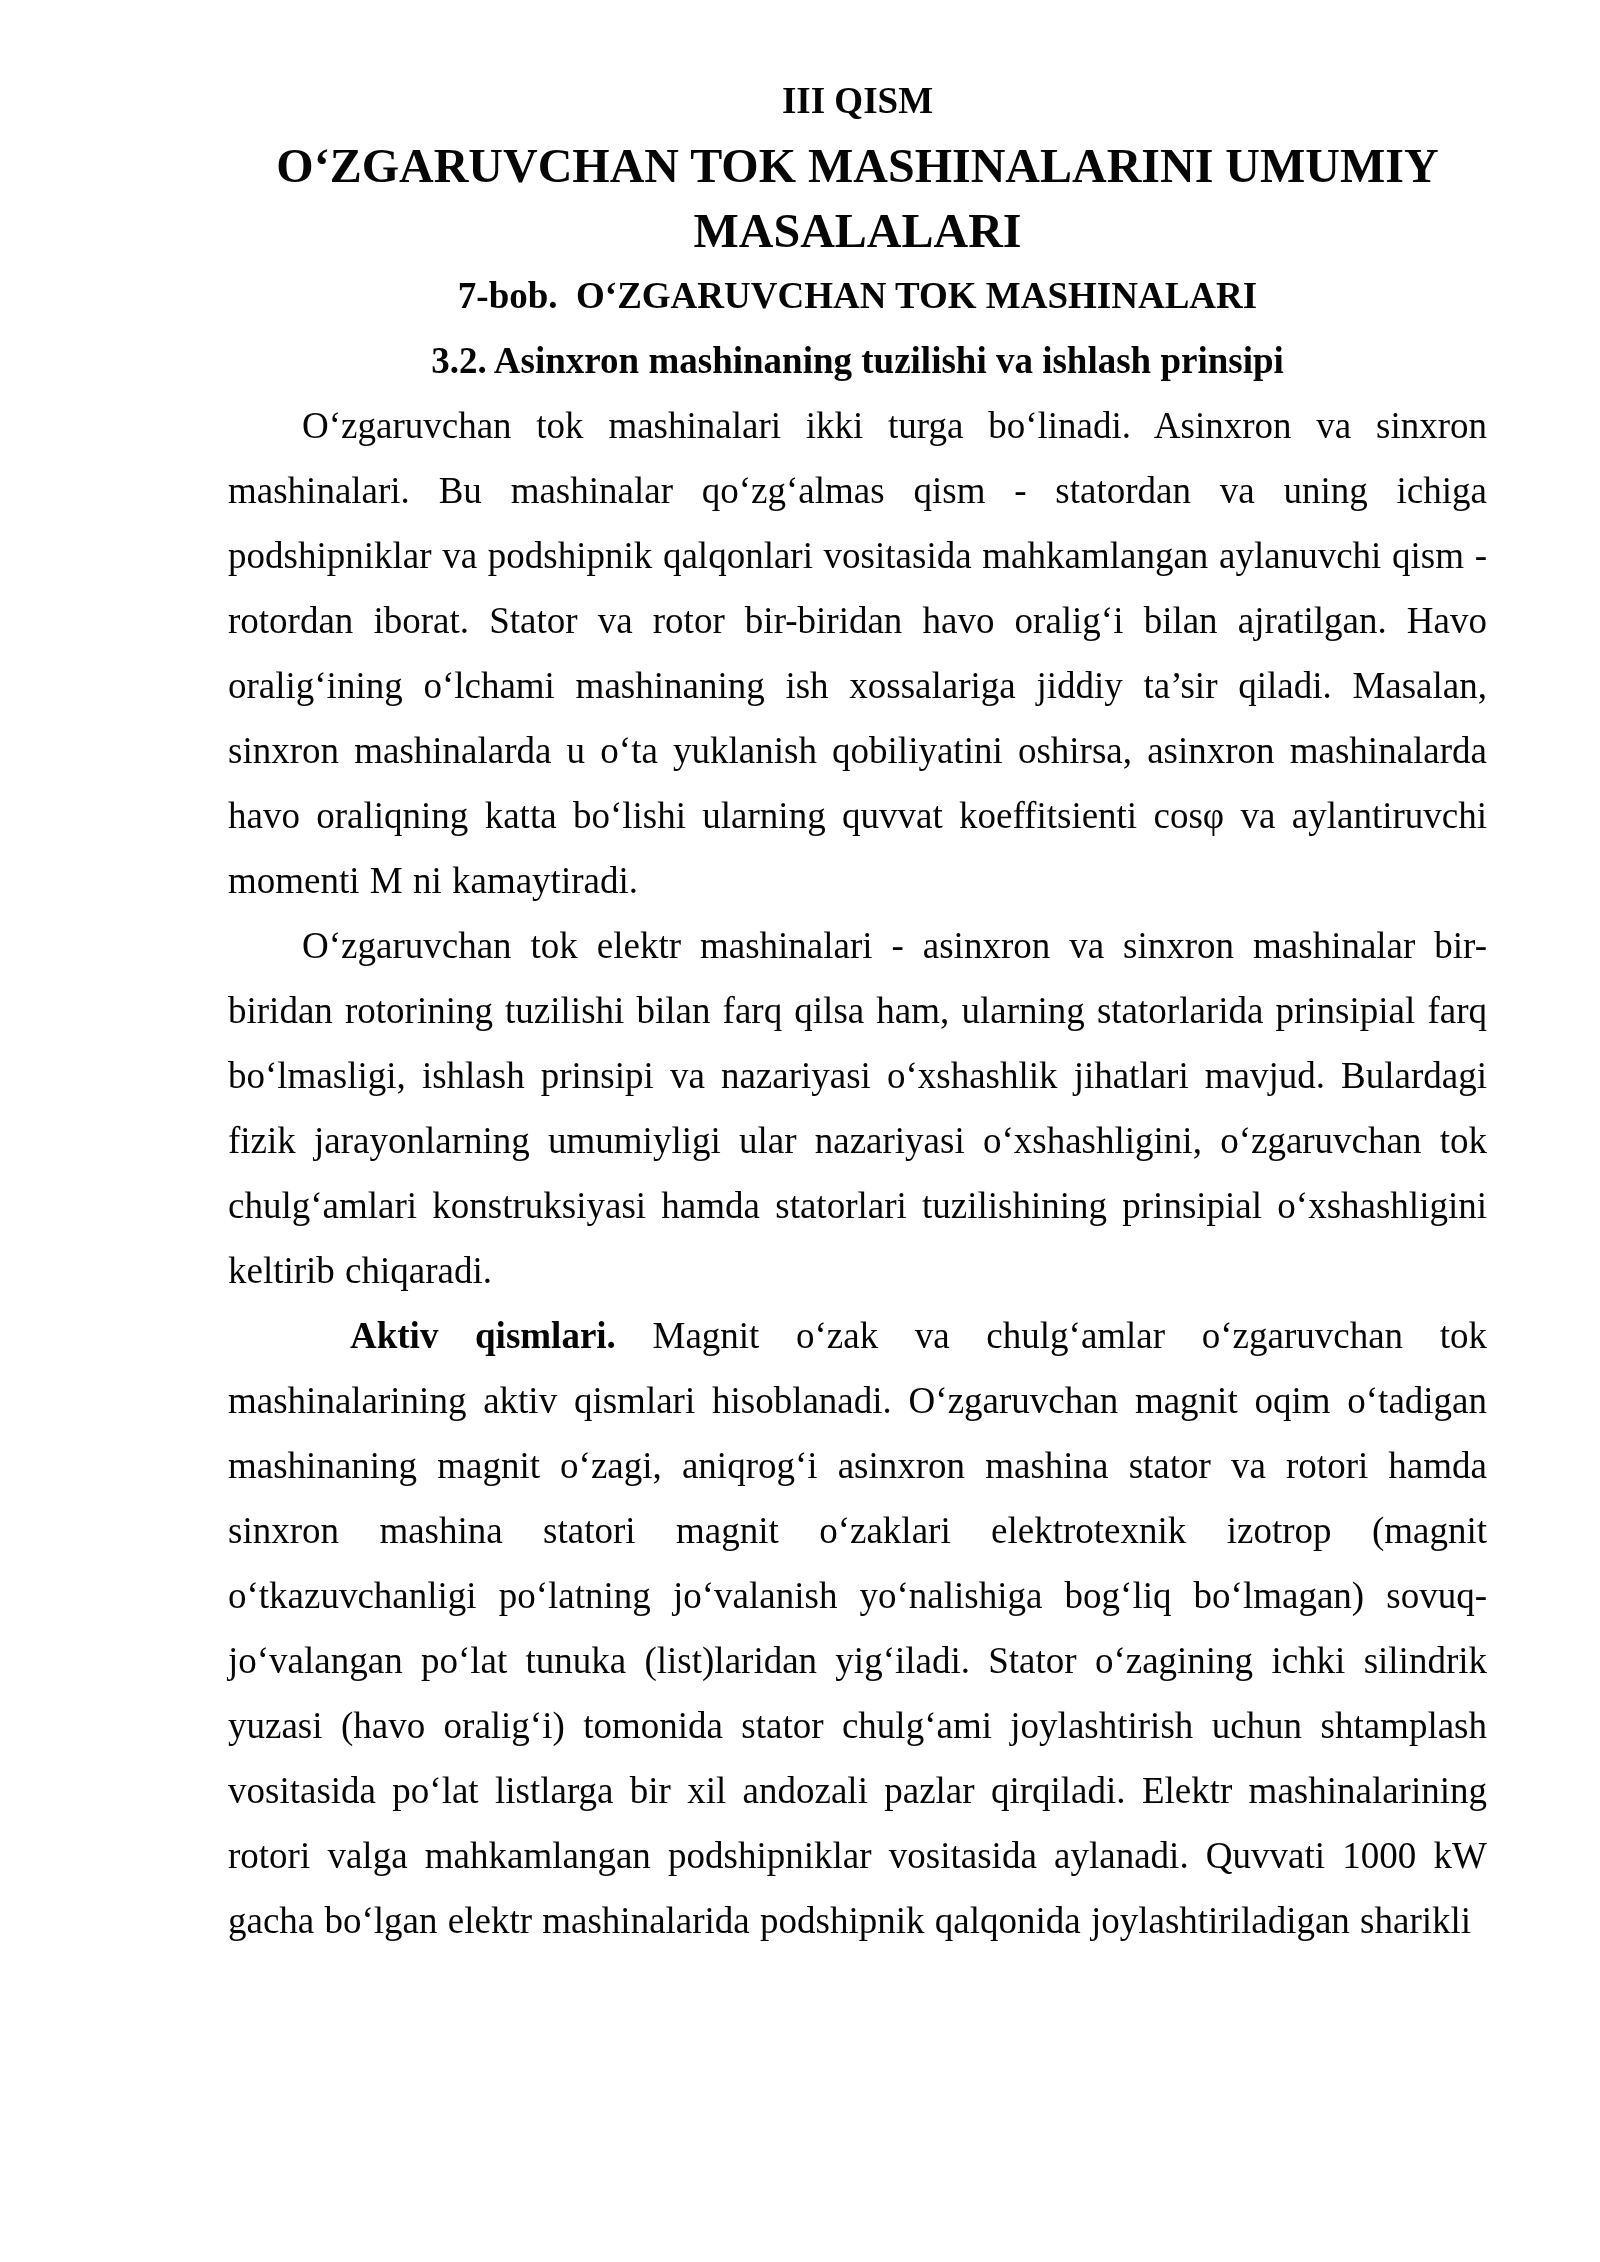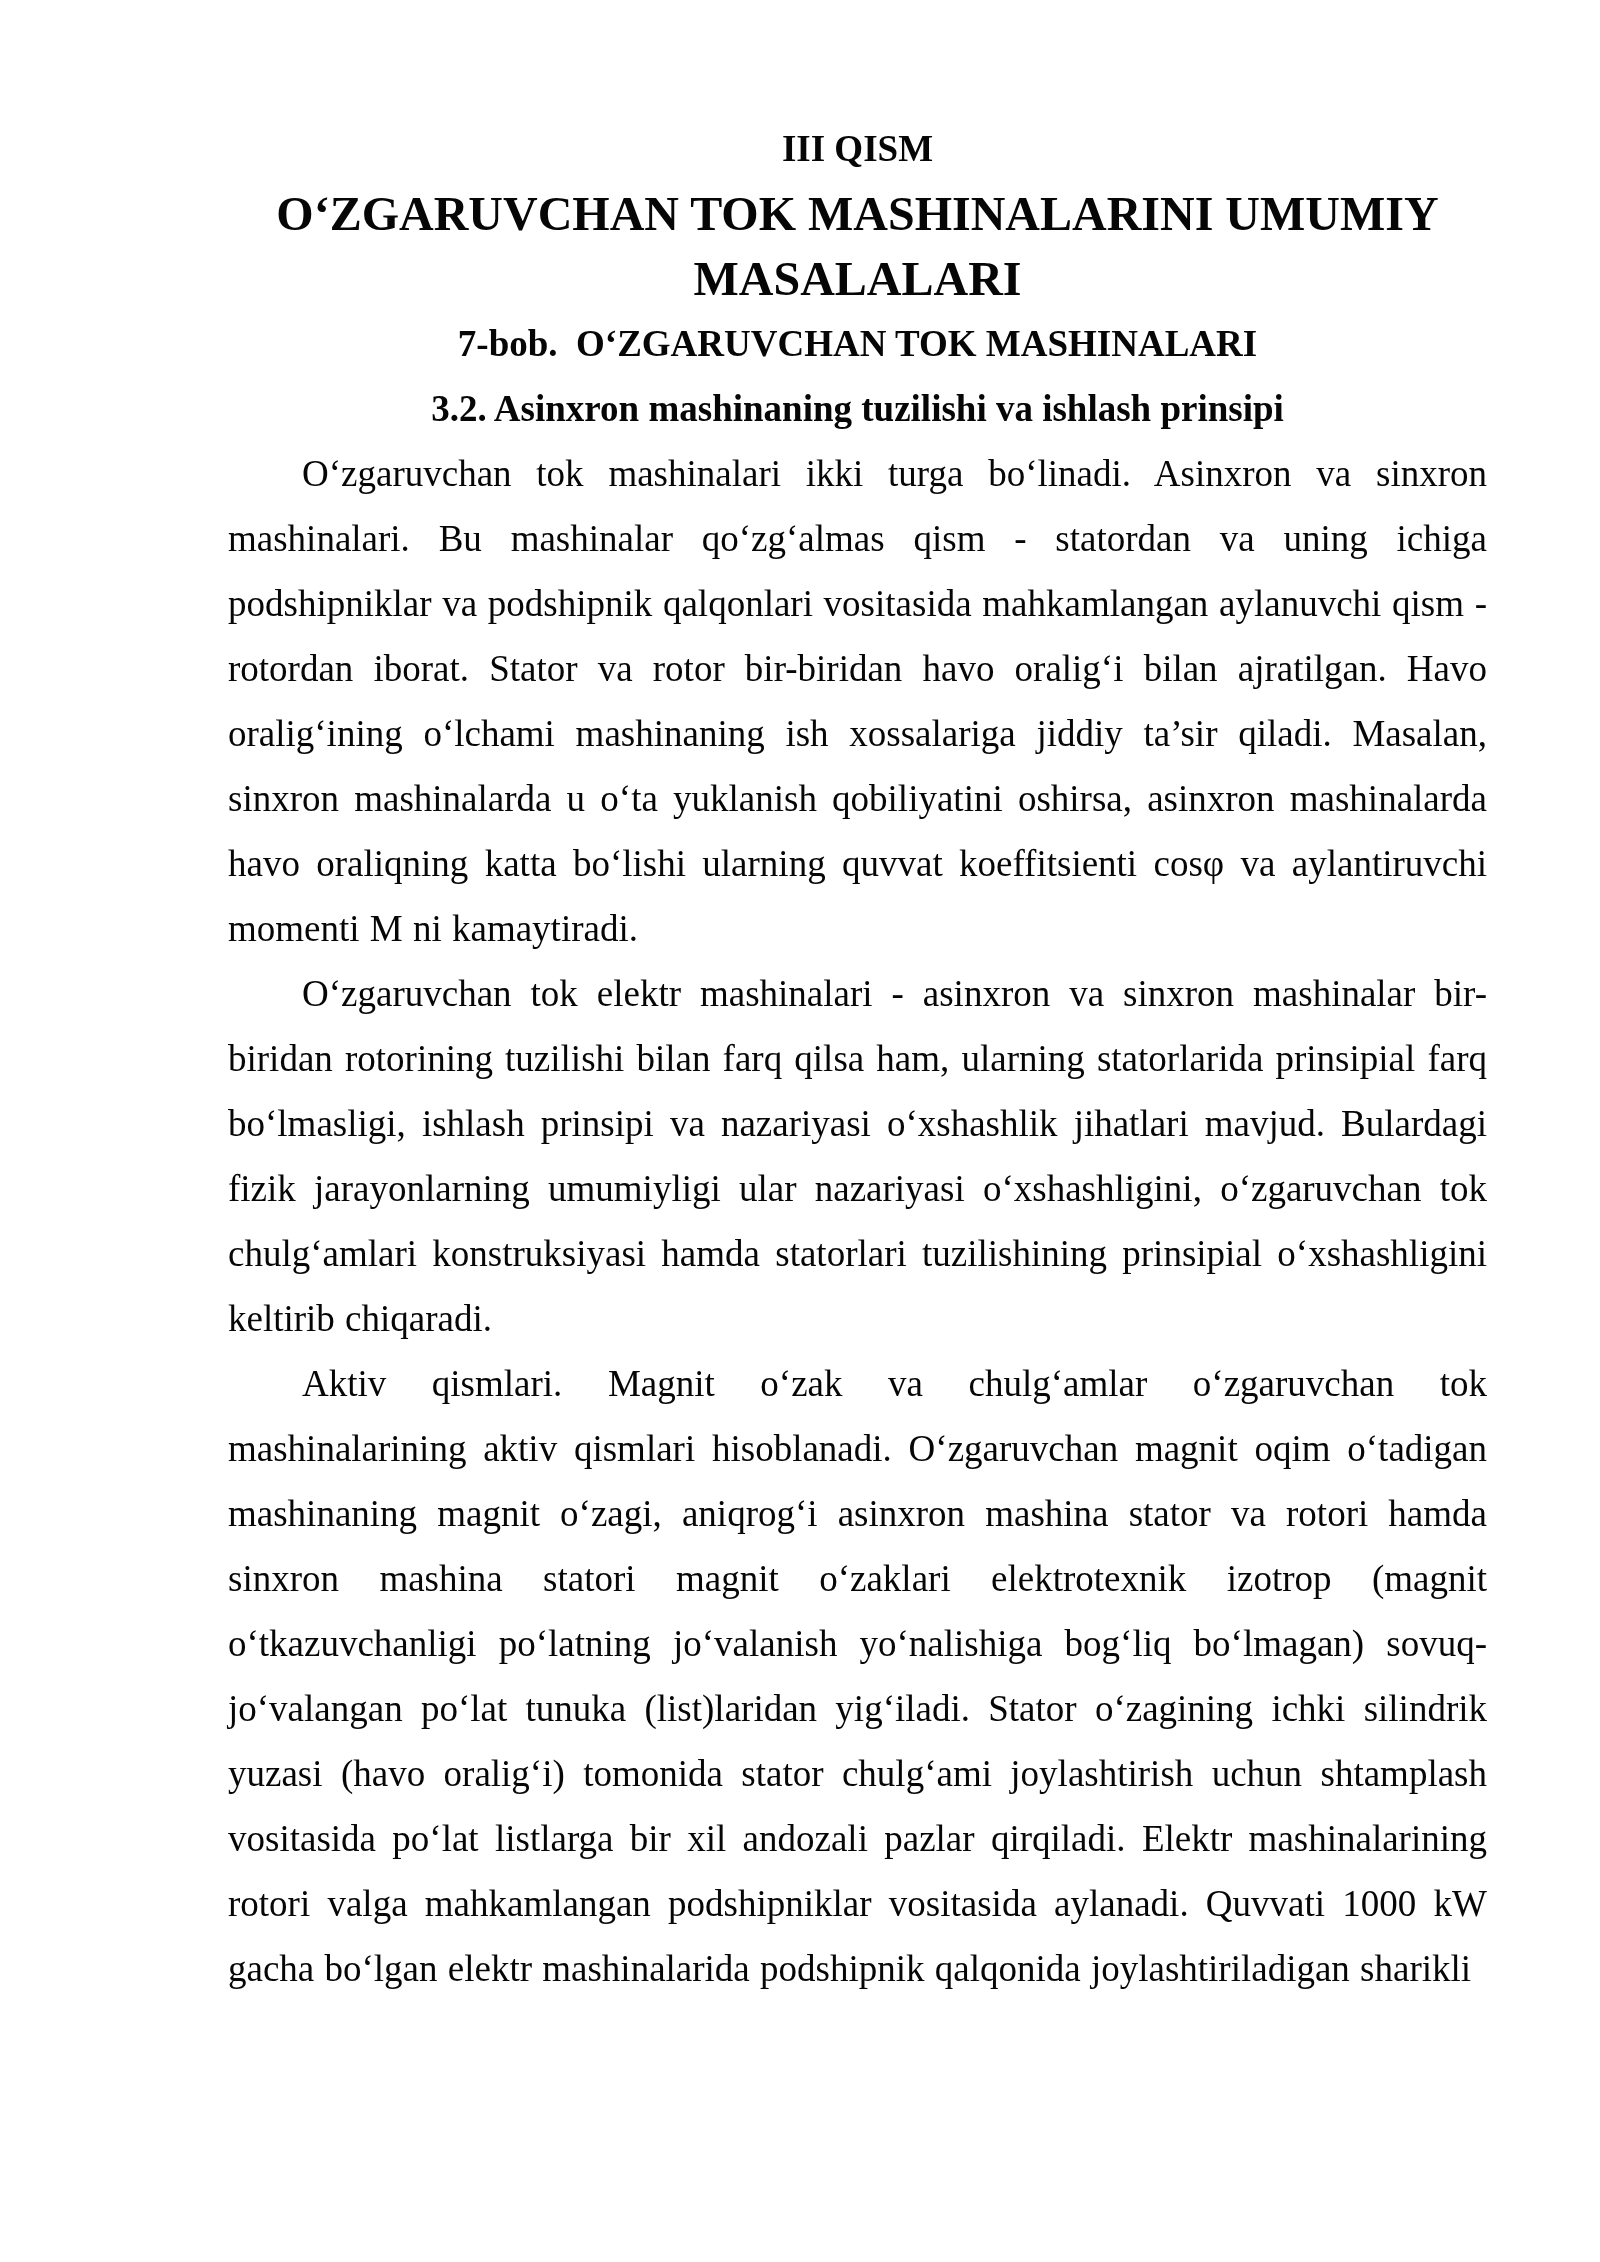--- a/index.html
+++ b/index.html
@@ -10,21 +10,21 @@
   body {
     width: 1600px;
     height: 2262px;
     position: relative;
     overflow: hidden;
   }
   .page {
     box-sizing: border-box;
     width: 1600px;
     height: 2262px;
-    padding: 116px 113px 0 228px;
+    padding: 68px 113px 0 228px;
     background: #ffffff;
     font-family: "Liberation Serif", "DejaVu Serif", serif;
     font-size: 37px;
     line-height: 65px;
     color: #060606;
     overflow: hidden;
   }
   .hd {
     margin: 0;
     font-weight: bold;
@@ -35,21 +35,21 @@
   .hd-part {
     font-size: 48px;
   }
   .para {
     margin: 0;
     text-indent: 74px;
     text-align: justify;
     word-spacing: 1px;
   }
   .it { }
-  .bd { font-weight: normal; }
+  .bd { font-weight: bold; margin-left: 48px; }
 </style>
 </head>
 <body>
 
 <div class="page">
   <div class="hd">III QISM</div>
   <div class="hd hd-part">OʻZGARUVCHAN TOK MASHINALARINI UMUMIY MASALALARI</div>
   <div class="hd">7-bob.&nbsp; OʻZGARUVCHAN TOK MASHINALARI</div>
   <div class="hd">3.2. Asinxron mashinaning tuzilishi va ishlash prinsipi</div>
   <div>

